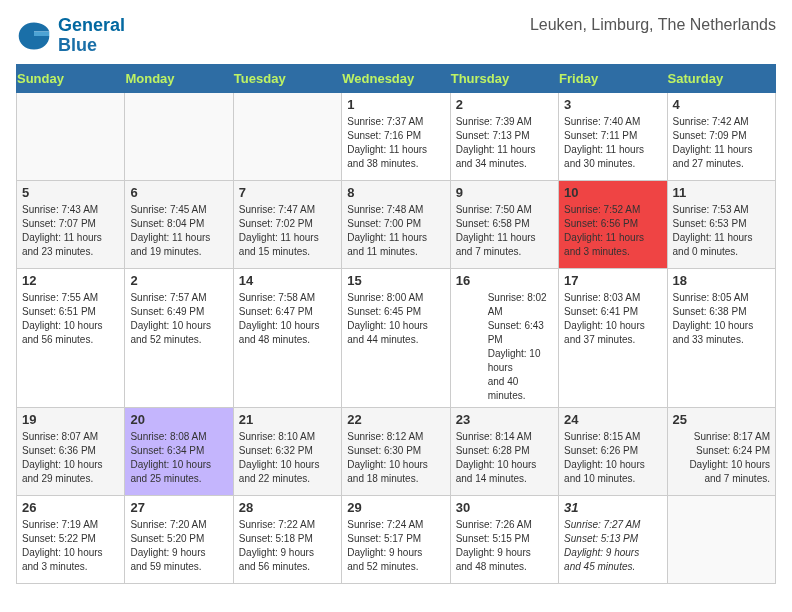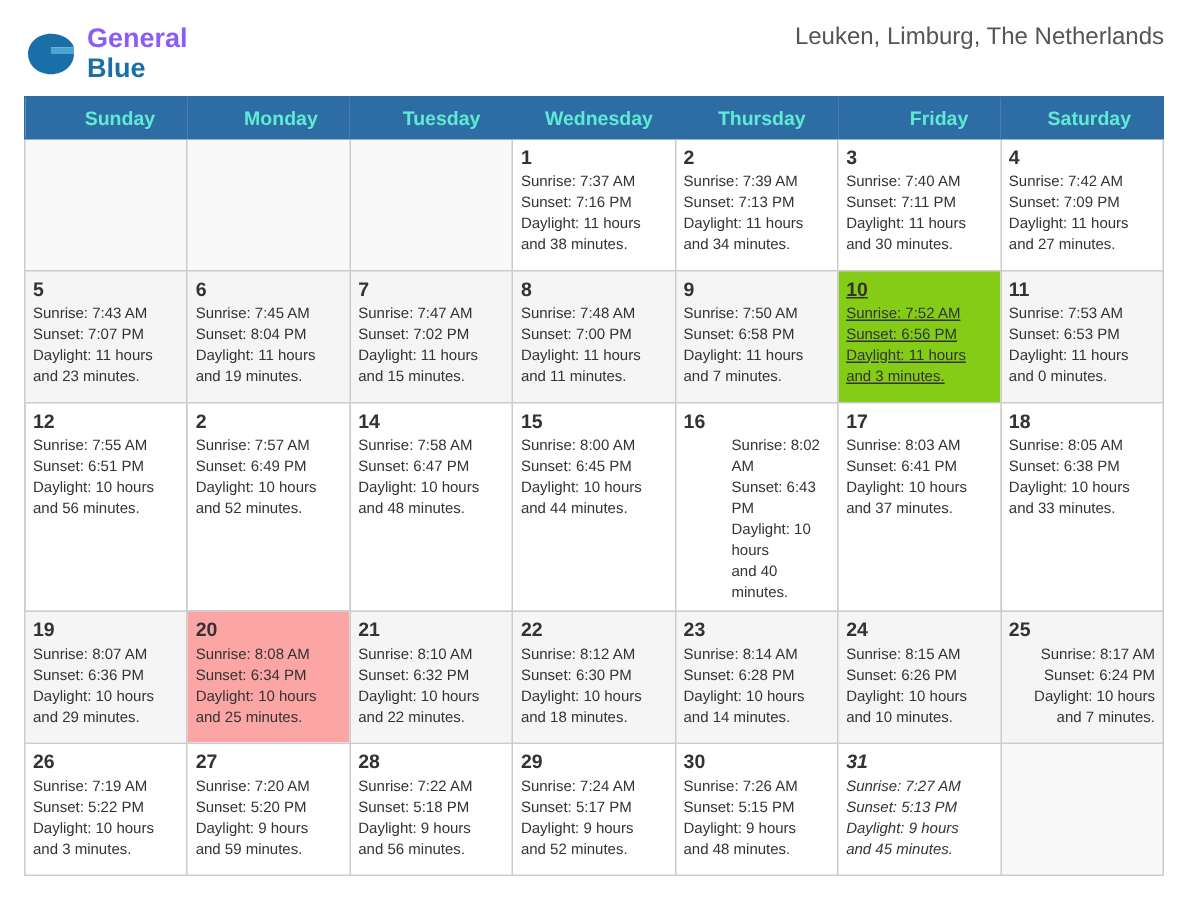--- a/index.html
+++ b/index.html
@@ -22,21 +22,21 @@
       gap: 6px;
     }
     .logo-text {
       display: flex;
       flex-direction: column;
       line-height: 1.1;
     }
     .logo-text .general {
       font-size: 18px;
       font-weight: bold;
-      color: #8b5cf6;
+      color: #0369a1;
     }
     .logo-text .blue {
       font-size: 18px;
       font-weight: bold;
       color: #1a6fa8;
     }
     .logo-icon {
       width: 36px;
       height: 36px;
     }
@@ -52,25 +52,25 @@
       font-size: 16px;
       color: #555;
     }
     table {
       width: 100%;
       border-collapse: collapse;
       table-layout: fixed;
     }
     thead th {
       background-color: #2e6da4;
-      color: #5eead4;
+      color: #bef264;
       font-size: 13px;
       font-weight: bold;
-      padding: 6px 21px;
-      text-align: right;
+      padding: 6px 0;
+      text-align: left;
       border: 1px solid #2e6da4;
     }
     td {
       border: 1px solid #ccc;
       vertical-align: top;
       padding: 4px 5px;
       font-size: 10.5px;
       color: #333;
       height: 88px;
     }
@@ -189,21 +189,21 @@
 Daylight: 11 hours
 and 11 minutes.</div>
         </td>
         <td style="background-color: rgb(245, 245, 245);">
           <span class="day-num">9</span>
           <div class="day-info" style="white-space: pre-line;">Sunrise: 7:50 AM
 Sunset: 6:58 PM
 Daylight: 11 hours
 and 7 minutes.</div>
         </td>
-        <td style="background-color: #84cc16; text-decoration: underline;">
+        <td style="background-color: #ef4444;">
           <span class="day-num">10</span>
           <div class="day-info" style="white-space: pre-line;">Sunrise: 7:52 AM
 Sunset: 6:56 PM
 Daylight: 11 hours
 and 3 minutes.</div>
         </td>
         <td style="background-color: rgb(245, 245, 245);">
           <span class="day-num">11</span>
           <div class="day-info" style="white-space: pre-line;">Sunrise: 7:53 AM
 Sunset: 6:53 PM
@@ -263,21 +263,21 @@
         </td>
       </tr>
       <tr style="background-color: rgb(245, 245, 245);">
         <td style="background-color: rgb(245, 245, 245);">
           <span class="day-num">19</span>
           <div class="day-info" style="white-space: pre-line;">Sunrise: 8:07 AM
 Sunset: 6:36 PM
 Daylight: 10 hours
 and 29 minutes.</div>
         </td>
-        <td style="background-color: #fca5a5;">
+        <td style="background-color: #c4b5fd;">
           <span class="day-num">20</span>
           <div class="day-info" style="white-space: pre-line;">Sunrise: 8:08 AM
 Sunset: 6:34 PM
 Daylight: 10 hours
 and 25 minutes.</div>
         </td>
         <td style="background-color: rgb(245, 245, 245);">
           <span class="day-num">21</span>
           <div class="day-info" style="white-space: pre-line;">Sunrise: 8:10 AM
 Sunset: 6:32 PM

